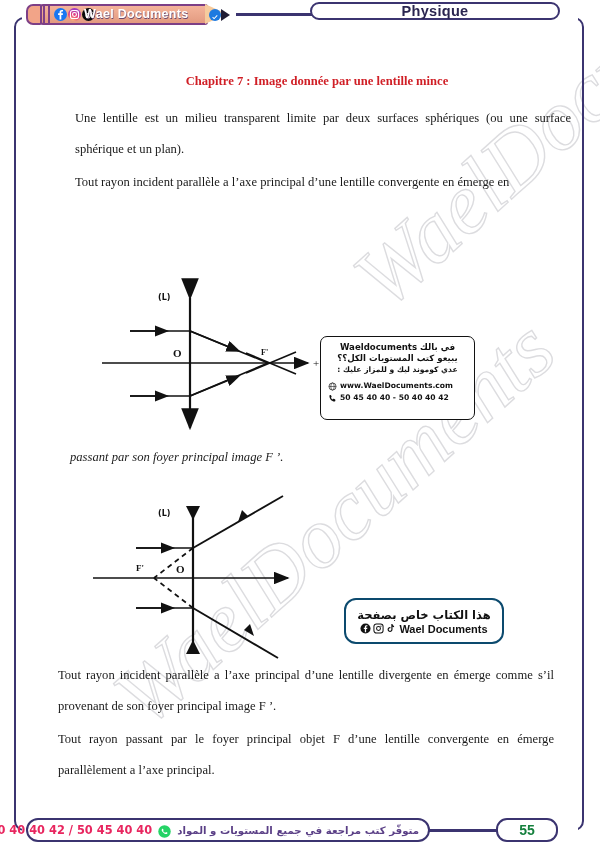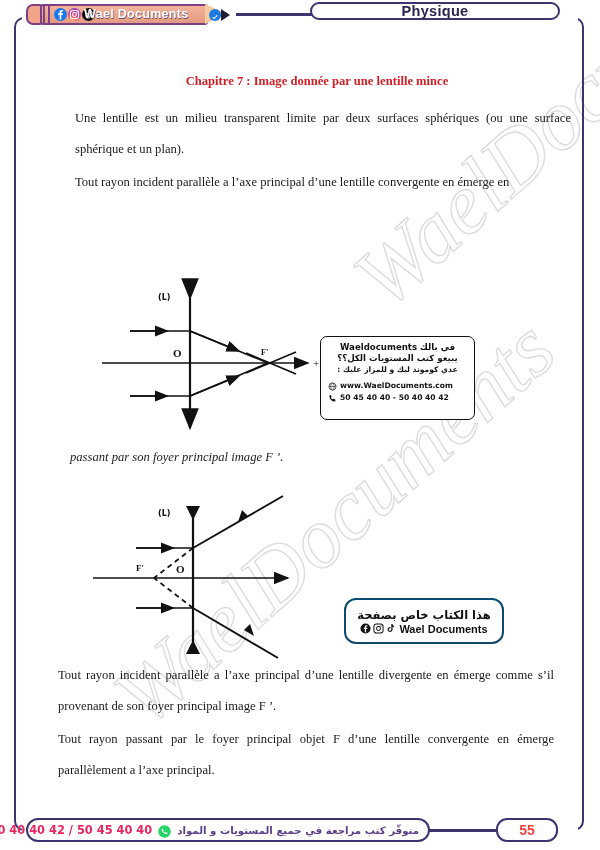--- a/index.html
+++ b/index.html
@@ -364,21 +364,21 @@
     background: #fff;
     box-sizing: border-box;
     display: flex;
     align-items: center;
     justify-content: center;
   }
   .page-num-box span {
     font-family: "Liberation Sans", sans-serif;
     font-weight: bold;
     font-size: 14px;
-    color: #ef4444;
+    color: #15803d;
   }
 
   
   .wm {
     position: absolute;
     font-family: "Liberation Serif", serif;
     font-style: italic;
     font-size: 86px;
     color: transparent;
     -webkit-text-stroke: 1.4px rgba(140,140,150,0.30);

